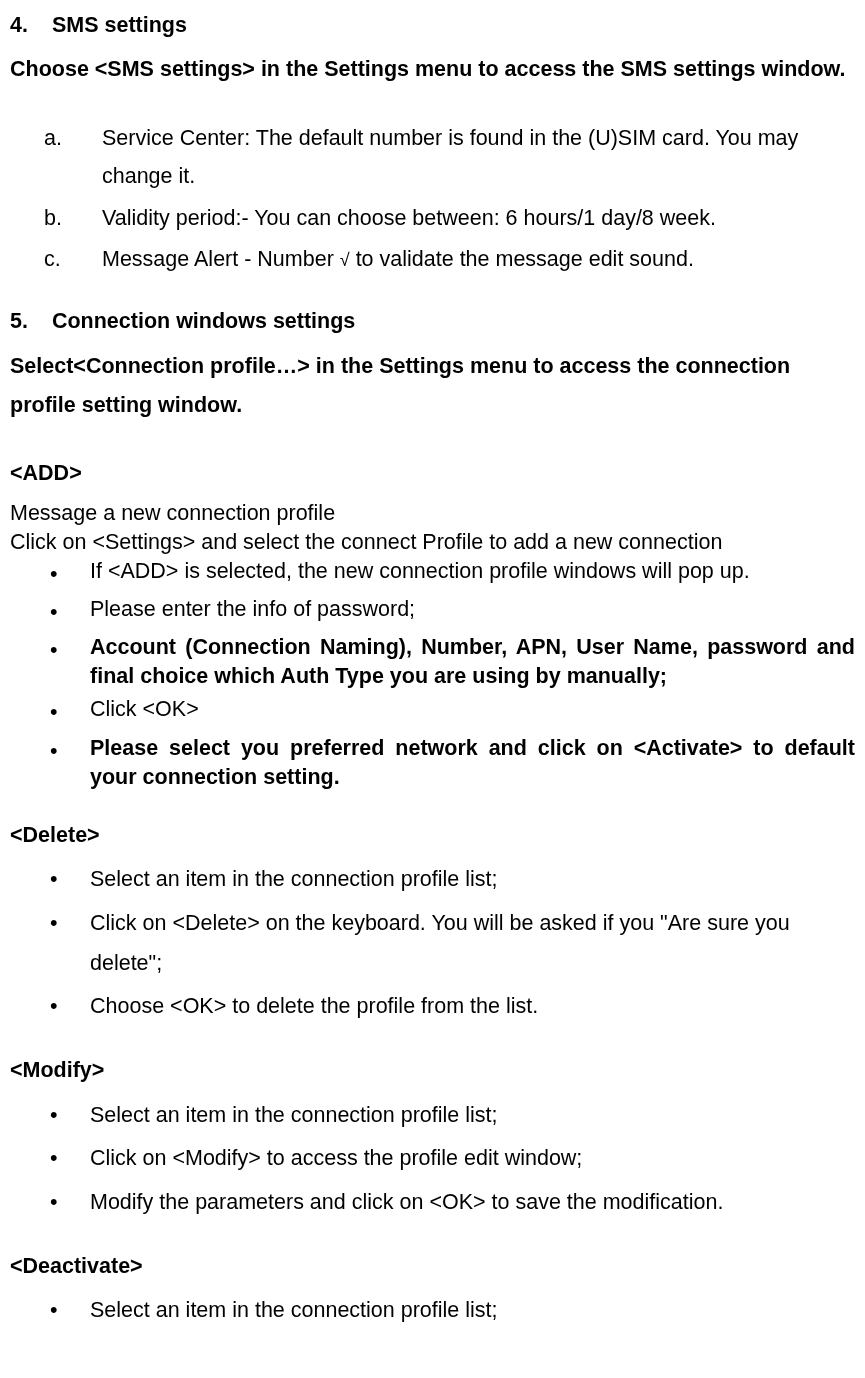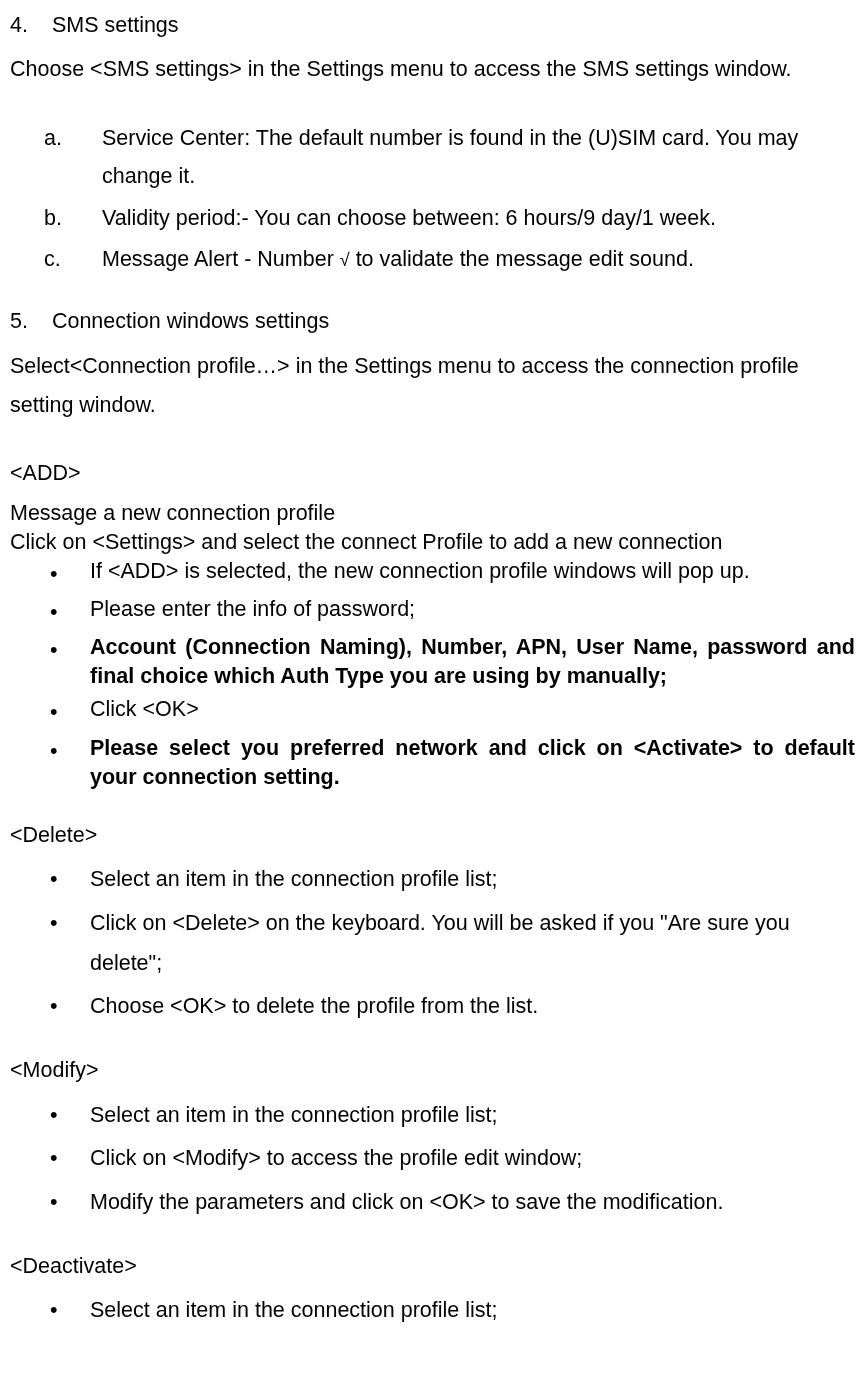--- a/index.html
+++ b/index.html
@@ -10,21 +10,21 @@
       color: #000;
       font-family: 'Trebuchet MS', 'Century Gothic', Verdana, sans-serif;
       font-size: 21.5px;
       line-height: 1.6;
       padding: 8px 10px 8px 10px;
     }
     .heading-num {
       display: inline-block;
       margin-right: 18px;
     }
-    .para { margin-bottom: 8px; }
+    .para { margin-bottom: 8px; font-weight: bold; }
     .section-space { height: 22px; }
     .ol-letter { padding-left: 34px; list-style: none; }
     .ol-letter .li-row { display: flex; margin-bottom: 6px; }
     .ol-letter .marker { width: 30px; flex-shrink: 0; }
     .ol-letter .content { flex: 1; margin-left: 28px; }
     .ul-bullet { padding-left: 40px; list-style: none; }
     .ul-bullet .li-row { display: flex; margin-bottom: 4px; }
     .ul-bullet .li-row.lg { line-height: 1.85; }
     .ul-bullet .marker { width: 40px; flex-shrink: 0; }
     .ul-bullet .content { flex: 1; }
@@ -44,21 +44,21 @@
 
 <div class="section-space"></div>
 
 <div class="ol-letter">
   <div class="li-row" style="line-height:1.75;">
     <div class="marker">a.</div>
     <div class="content">Service Center: The default number is found in the (U)SIM card. You may change it.</div>
   </div>
   <div class="li-row">
     <div class="marker">b.</div>
-    <div class="content">Validity period:- You can choose between: 6 hours/9 day/1 week.</div>
+    <div class="content">Validity period:- You can choose between: 6 hours/1 day/8 week.</div>
   </div>
   <div class="li-row">
     <div class="marker">c.</div>
     <div class="content">
       <span>Message Alert - Number  </span><span class="checkbox-glyph">√</span><span>  to validate the message edit sound.</span>
     </div>
   </div>
 </div>
 
 <div class="section-space"></div>

